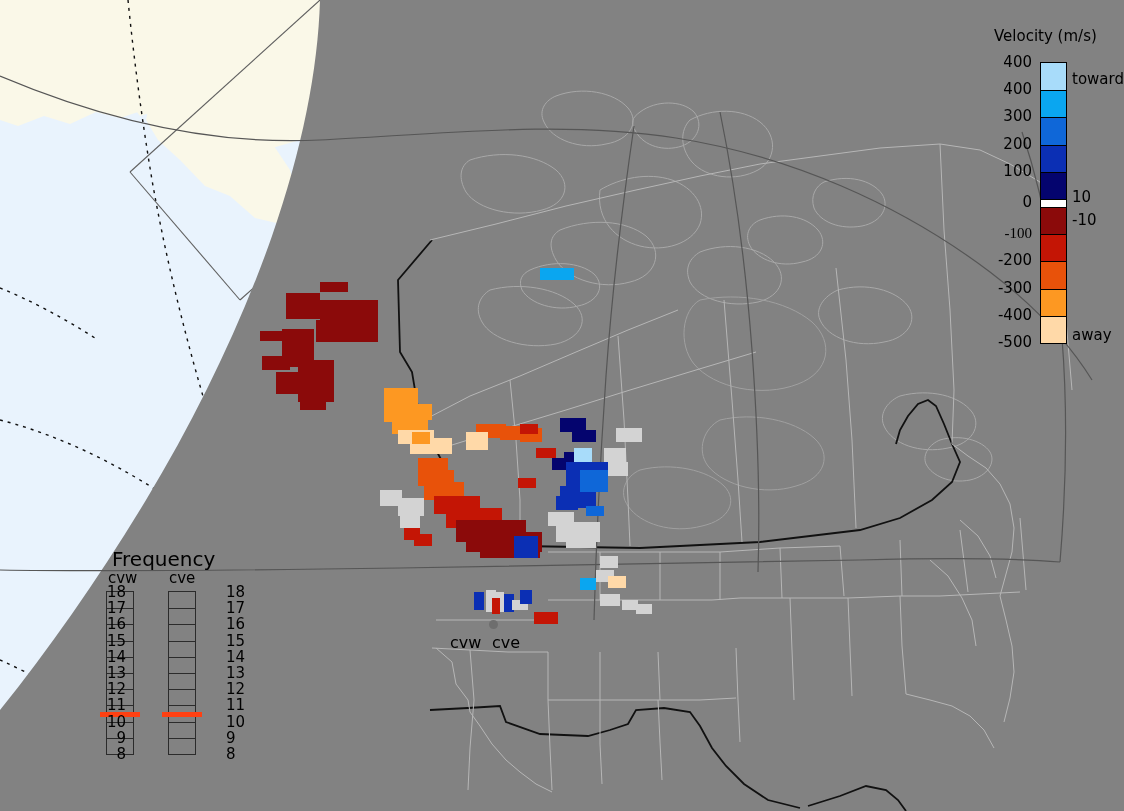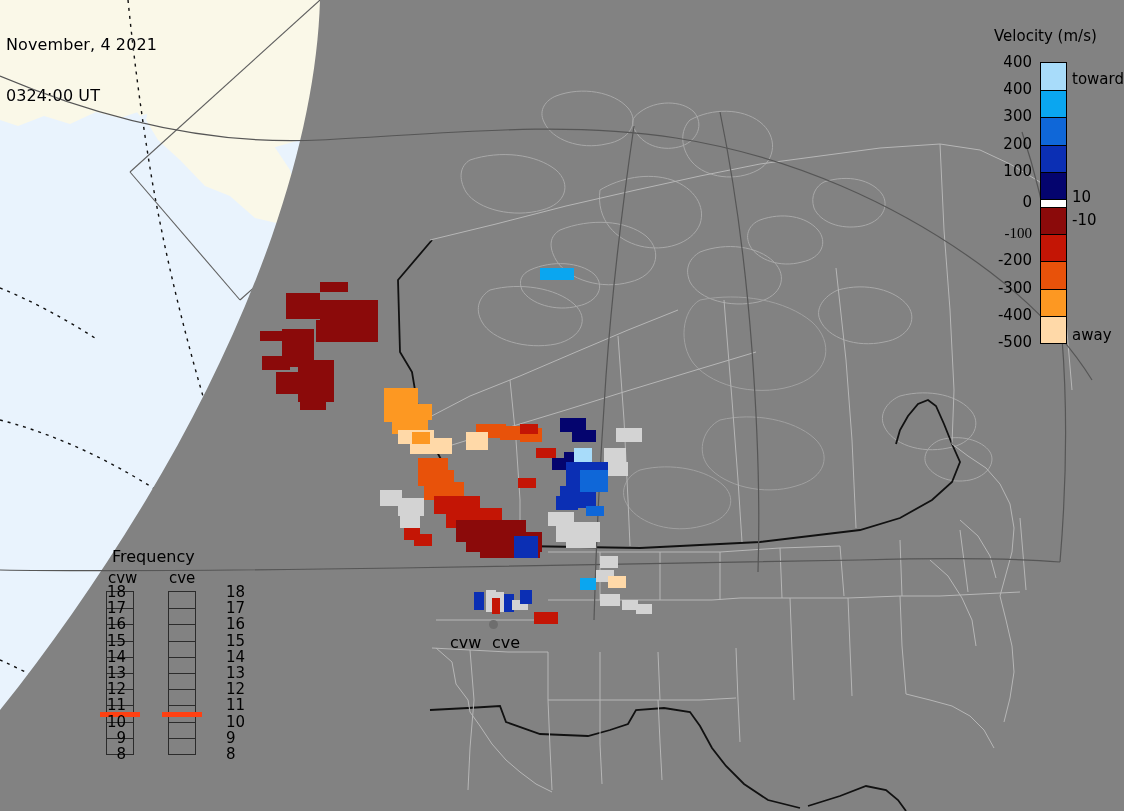--- a/index.html
+++ b/index.html
@@ -27,21 +27,21 @@
   .velseg{position:absolute;left:0;width:100%;box-sizing:border-box;}
   .velseg.sep{border-top:1px solid #000;}
   #velbar-ticks{position:absolute;left:0;top:30px;width:56px;}
   .veltick{position:absolute;right:4px;font-size:15px;color:#000;
            text-align:right;white-space:nowrap;transform:translateY(-50%);}
   .velside{position:absolute;left:92px;font-size:15px;color:#000;
            white-space:nowrap;transform:translateY(-50%);}
 
   
   #freq-panel{position:absolute;left:80px;top:545px;width:160px;height:240px;z-index:40;}
-  #freq-title{position:absolute;left:32px;top:2px;font-size:16px;color:#000;white-space:nowrap;}
+  #freq-title{position:absolute;left:32px;top:2px;font-size:20px;color:#000;white-space:nowrap;}
   .freq-col-label{position:absolute;top:24px;font-size:15px;color:#000;white-space:nowrap;}
   .freq-box{position:absolute;top:46px;width:28px;height:164px;
             border:1px solid #2b2b2b;box-sizing:border-box;background:#828282;}
   .freq-grid{position:absolute;left:0;width:100%;height:0;border-top:1px solid #2b2b2b;}
   .freq-hl{position:absolute;height:5px;background:#ff4012;}
   .freq-tick{position:absolute;font-size:15px;color:#000;white-space:nowrap;
              transform:translateY(-50%);margin-left:24px;}
 
   
   .site-label{position:absolute;font-size:16px;color:#000;white-space:nowrap;z-index:35;}
@@ -282,24 +282,20 @@
           <rect x="504" y="594" width="10" height="18" fill="#0b2fb4"></rect>
           <rect x="492" y="598" width="8" height="16" fill="#c41505"></rect>
           <rect x="512" y="600" width="16" height="10" fill="#d3d3d3"></rect>
           <rect x="520" y="590" width="12" height="14" fill="#0b2fb4"></rect>
           <rect x="534" y="612" width="24" height="12" fill="#c41505"></rect>
         </g>
 
     </svg>
   </div>
 
-  <div id="timestamp">
-    <div>November, 4 2021</div>
-    <div>0324:00 UT</div>
-  </div>
 
   <div class="site-dot" style="left:489px;top:620px;"></div>
   <div class="site-label" style="left:450px;top:633px;">cvw</div>
   <div class="site-label" style="left:492px;top:633px;">cve</div>
 
   <div id="velbar-panel">
     <div id="velbar-title">Velocity (m/s)</div>
     <div id="velbar-box">
         <div class="velseg" style="top: 0px; height: 27.2px; background: rgb(168, 220, 250);"></div>
         <div class="velseg sep" style="top: 27.2px; height: 27.2px; background: rgb(10, 166, 240);"></div>

